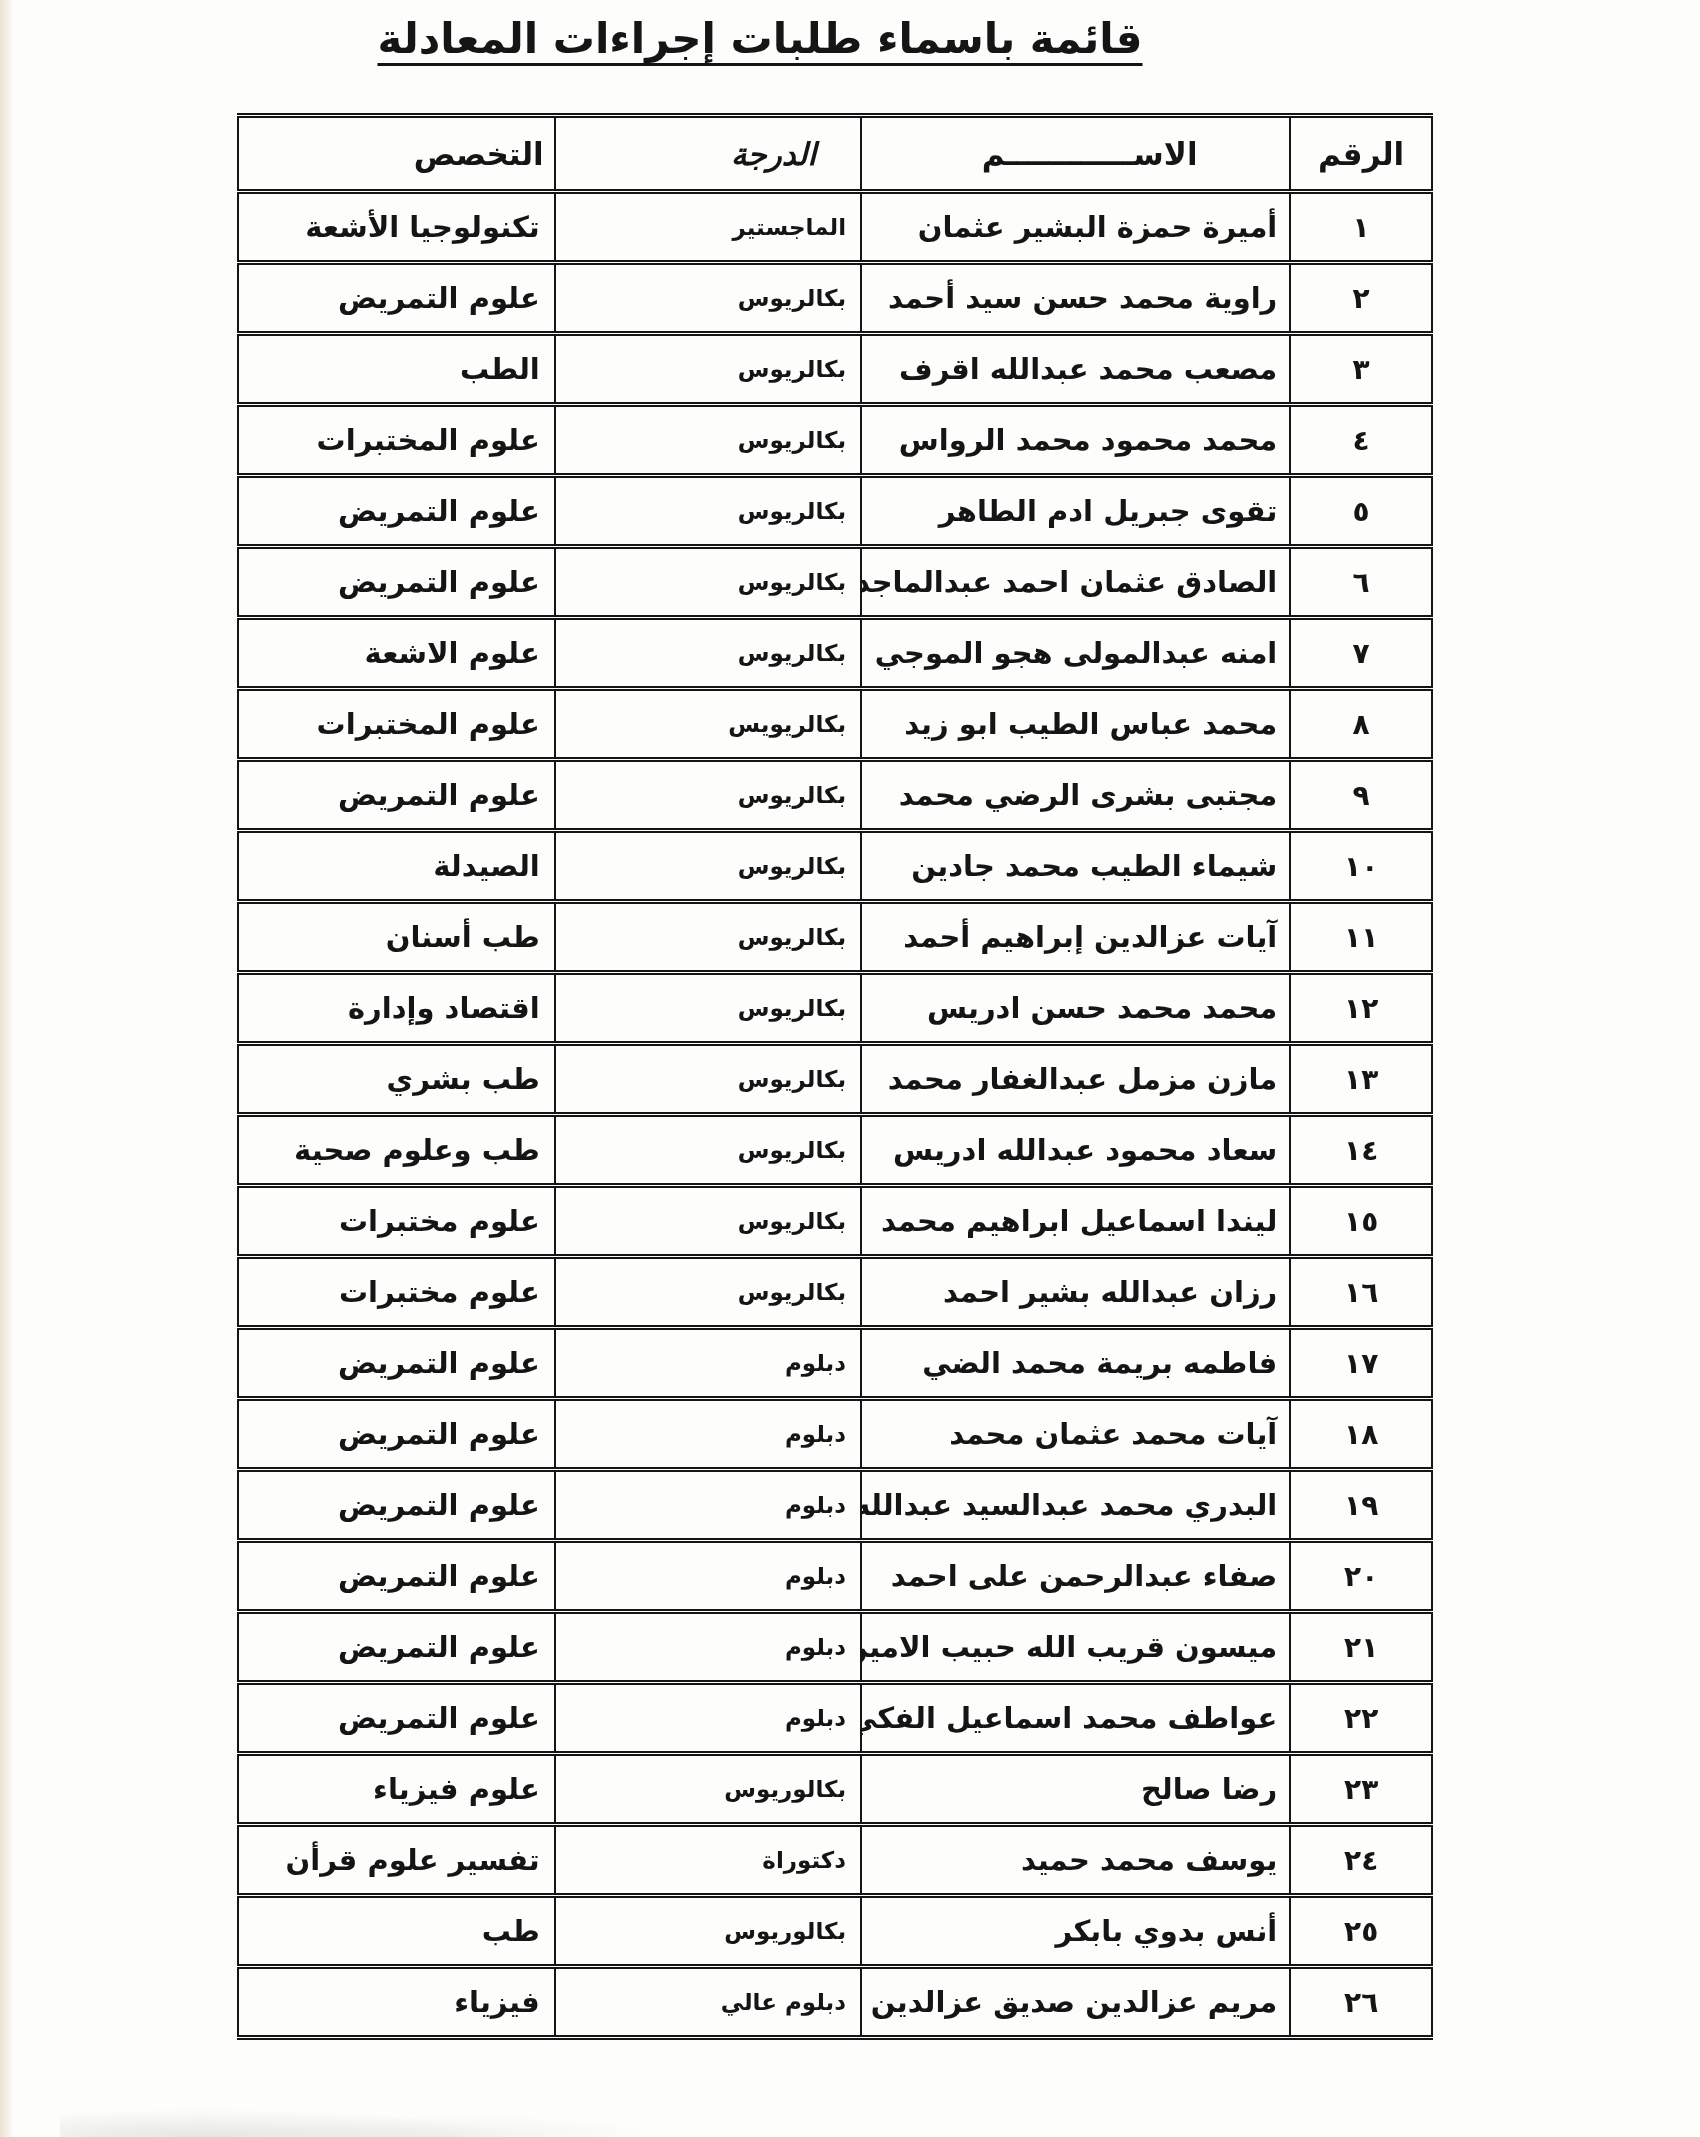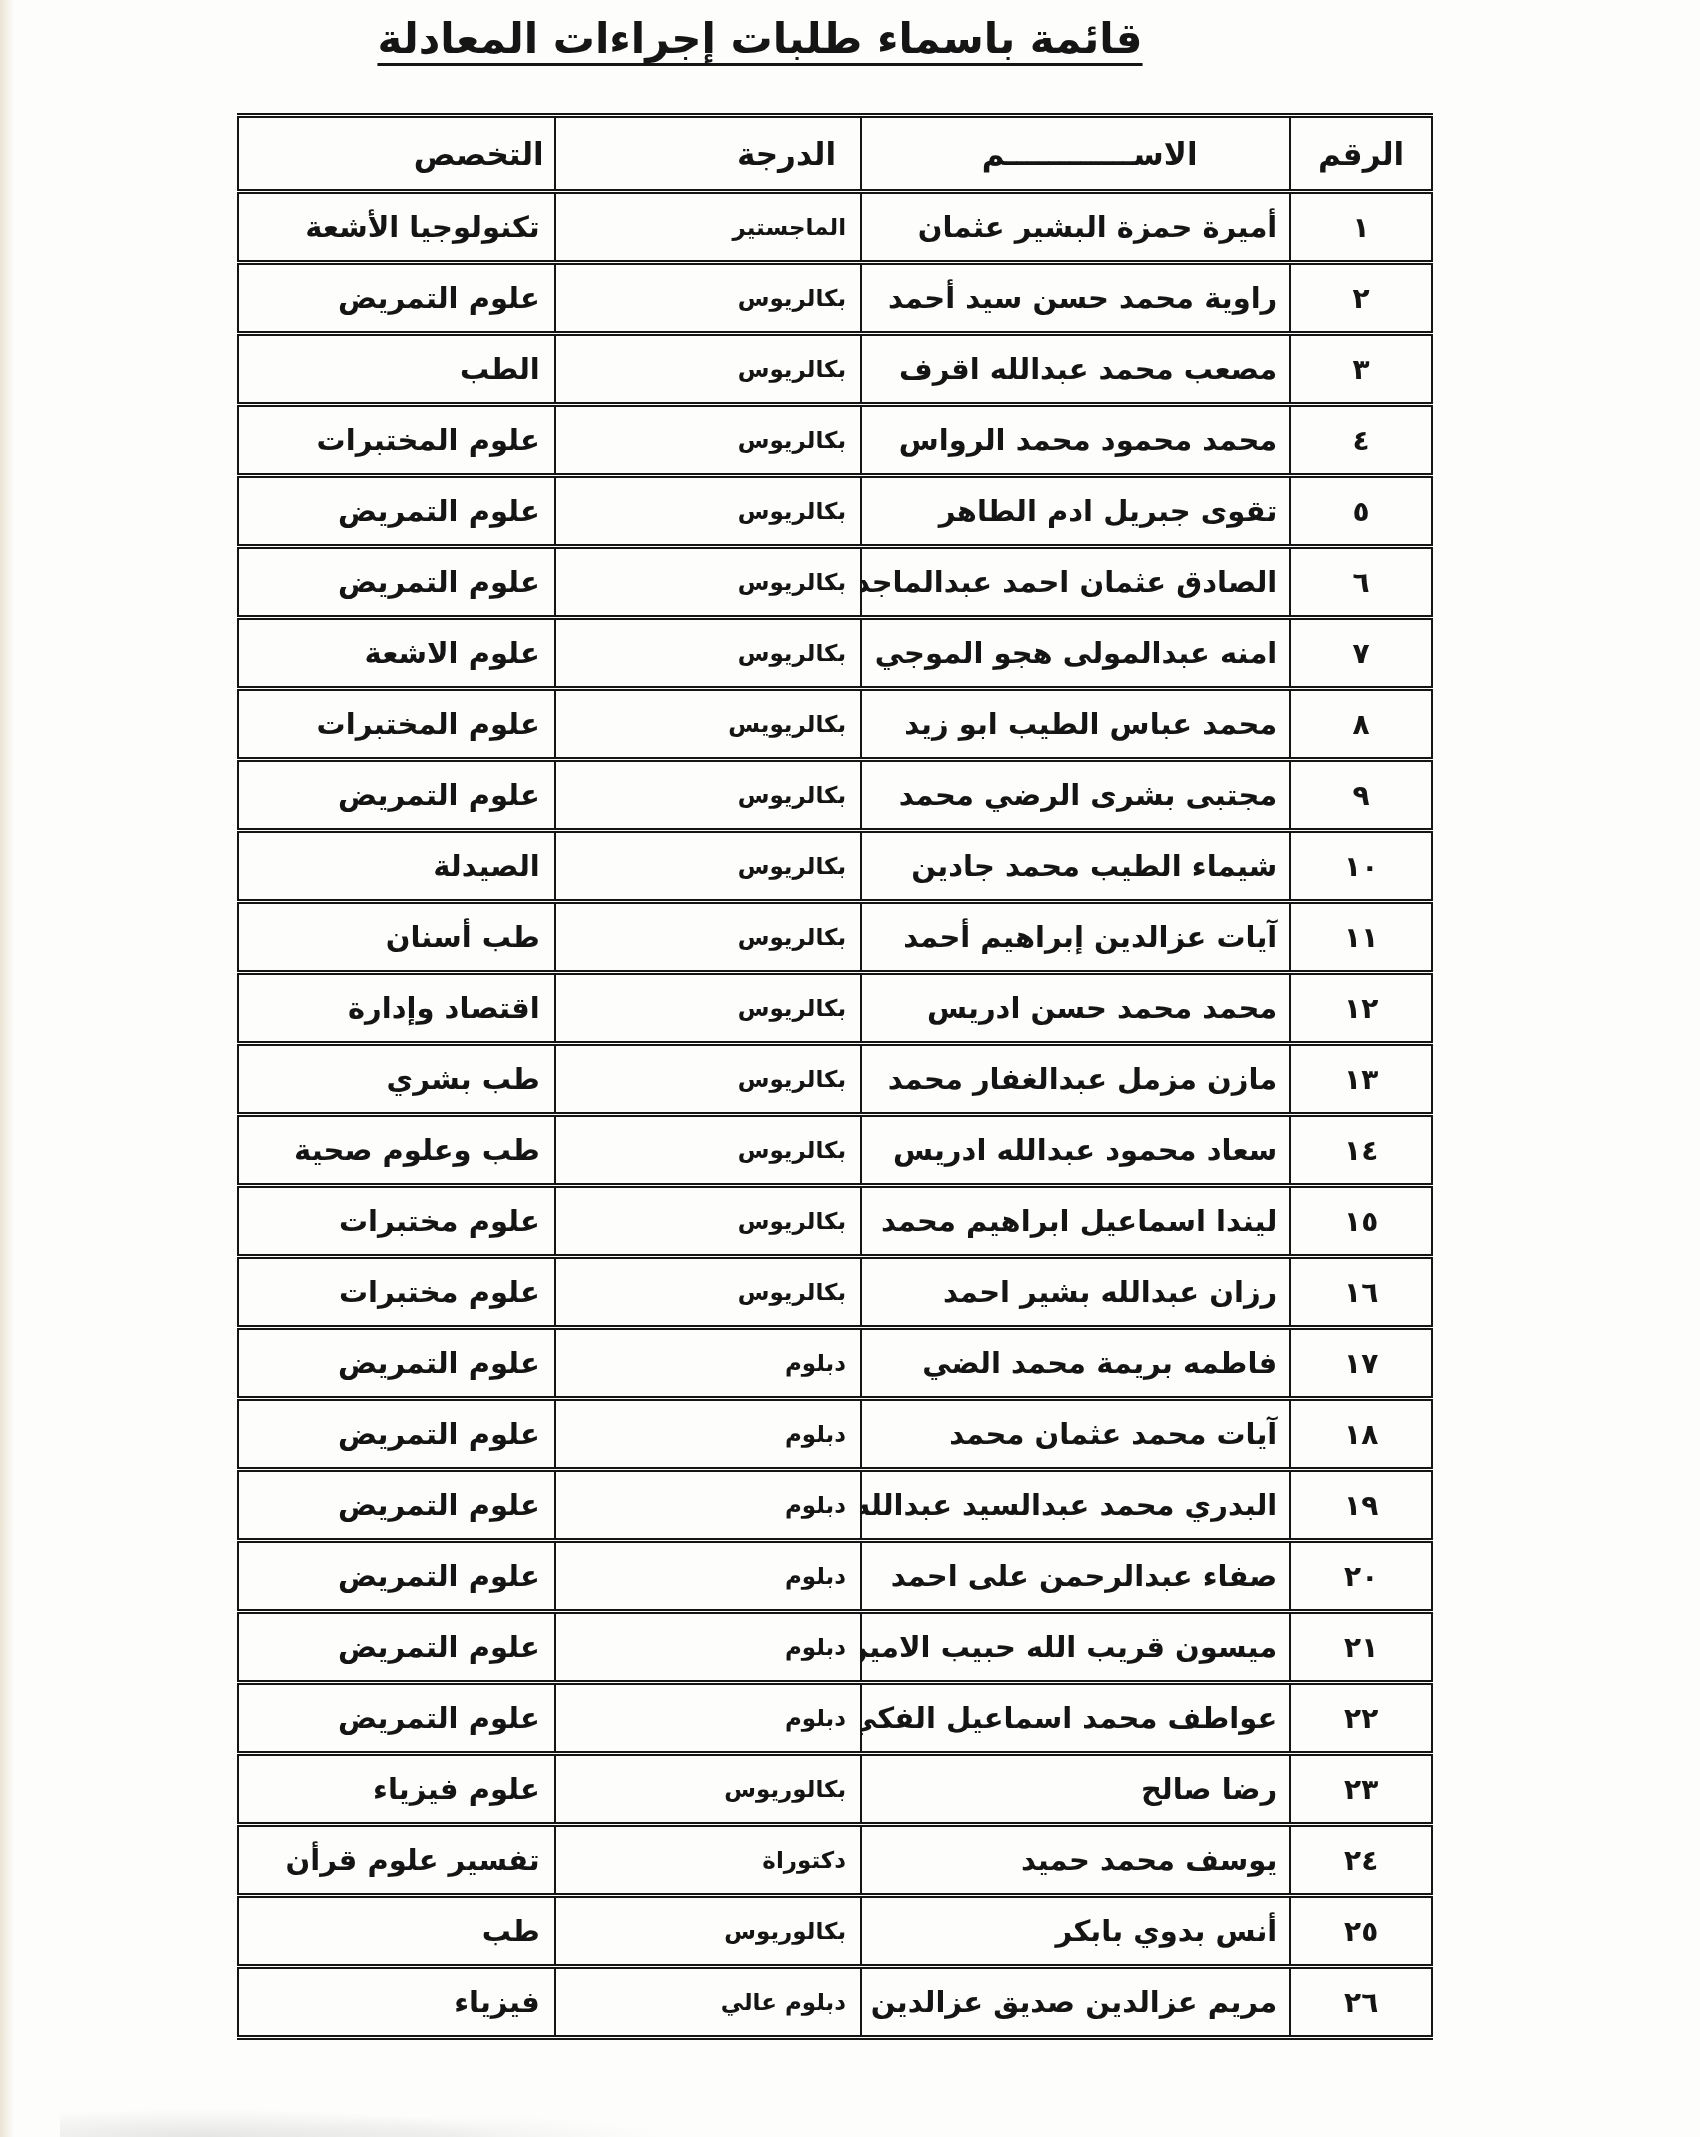--- a/index.html
+++ b/index.html
@@ -69,21 +69,21 @@
   thead tr { height: 76px; }
   tbody tr { height: 71px; }
   th { font-size: 31px; }
   td { font-size: 29px; }
   .col-num  { width: 136px; }
   .col-name { width: 412px; padding-left: 29px; }
   .col-degree { width: 294px; }
   .col-spec { width: 304px; }
   th.col-num   { text-align: center; }
   th.col-name  { text-align: center; }
-  th.col-degree{ text-align: left; direction: rtl; padding-left: 30px; text-align: right; padding-right: 24px; }
+  th.col-degree{ text-align: left; direction: rtl; padding-left: 30px; text-align: right; padding-right: 44px; font-style: italic; }
   th.col-spec  { text-align: right; padding-right: 10px; }
   td.cell-num  { text-align: center; font-size: 28px; }
   td.cell-name { text-align: right; padding-right: 12px; }
   td.cell-degree { text-align: right; padding-right: 14px; font-size: 23px; }
   td.cell-spec { text-align: right; padding-right: 14px; }
 </style>
 </head>
 <body style="--ink: #151515; --paper: #fdfdfc;">
 
 <div class="page">

